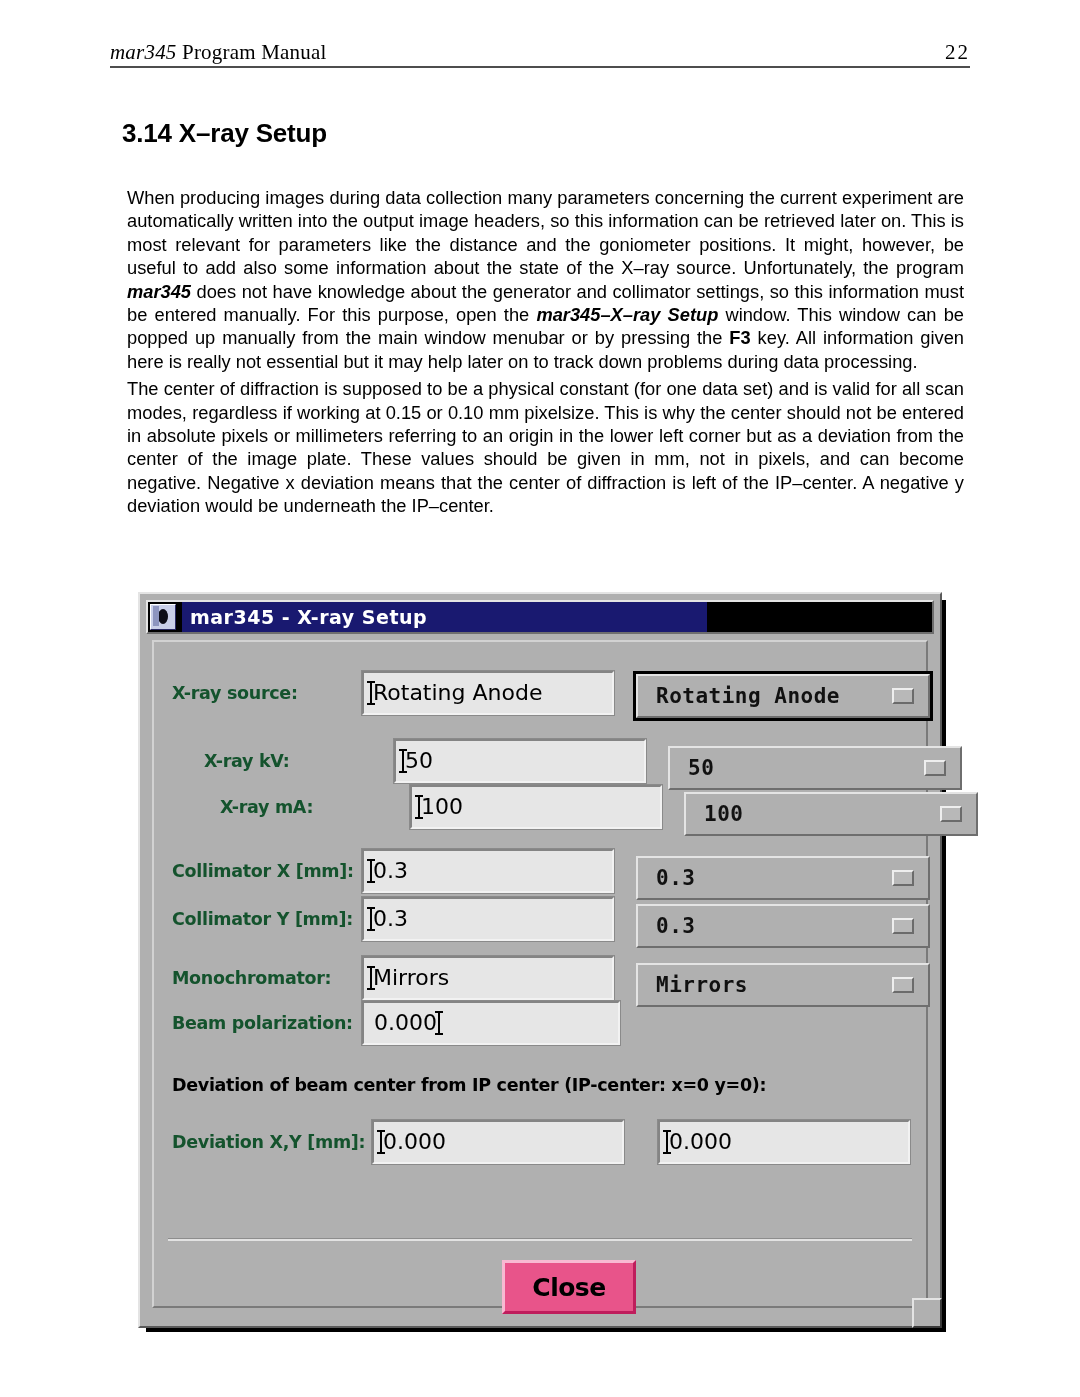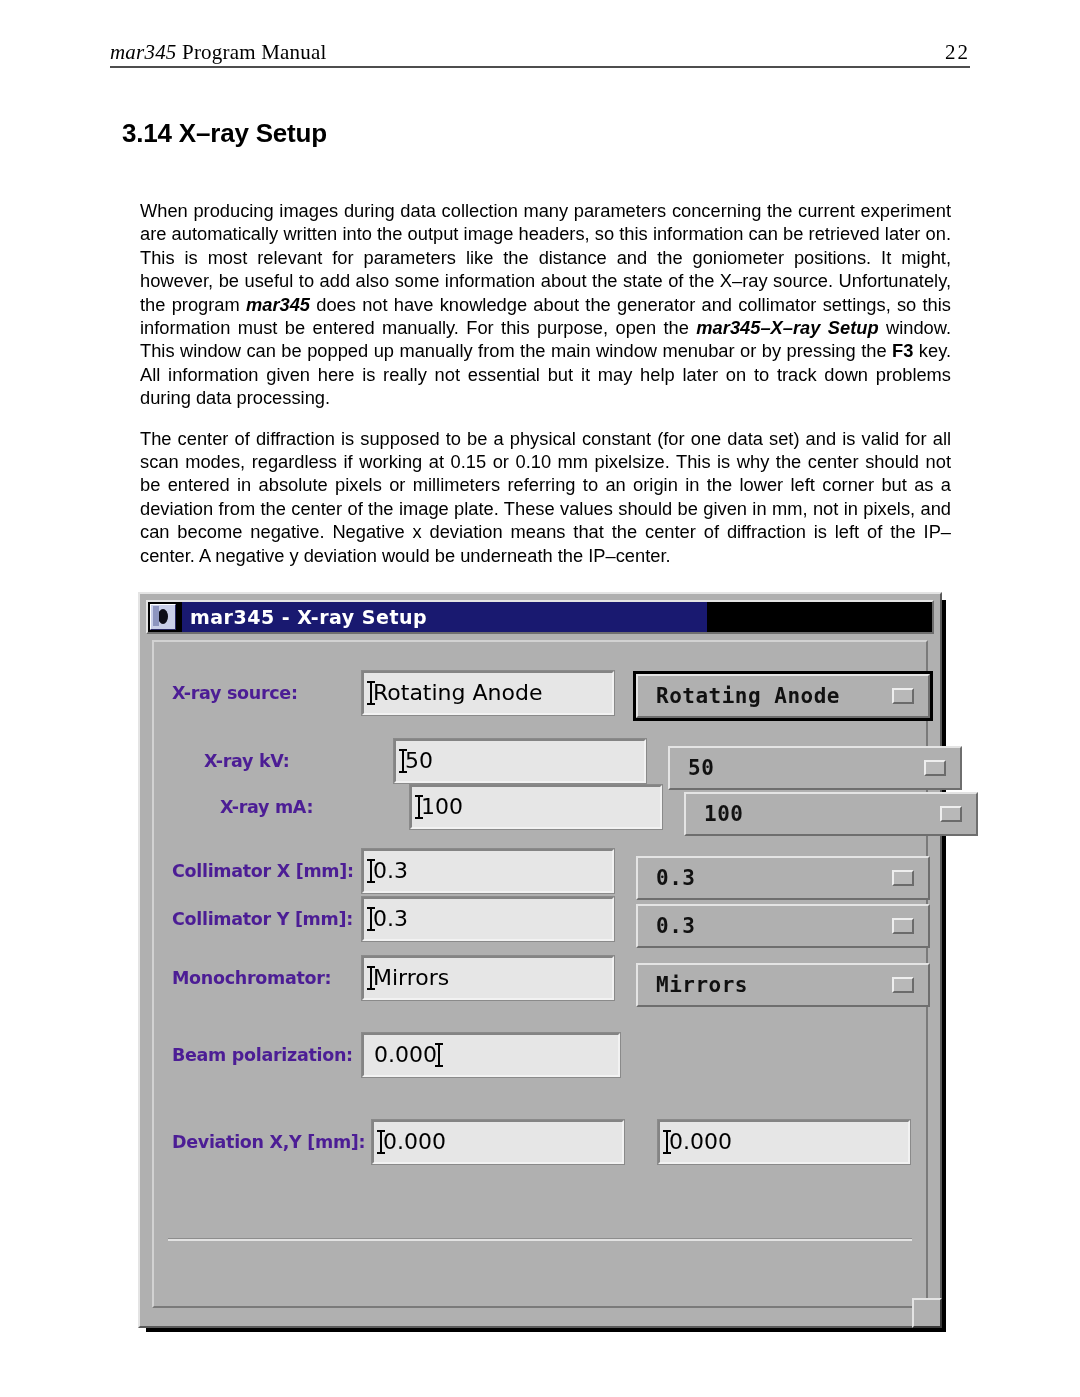--- a/index.html
+++ b/index.html
@@ -73,21 +73,21 @@
     top: 182px;
     width: 845px;
     font-family: "Liberation Sans", sans-serif;
     font-size: 18.3px;
     line-height: 23.4px;
     text-align: justify;
     text-justify: inter-word;
     color: #000;
   }
   .body-copy p {
-    margin: 17px;
+    margin: 4px;
   }
   .body-copy b {
     font-weight: bold;
   }
   .body-copy i.bi {
     font-weight: bold;
     font-style: italic;
   }
 
   
@@ -205,21 +205,21 @@
     width: 100%;
   }
   .lbl {
     position: absolute;
     left: 18px;
     top: 50%;
     transform: translateY(-50%);
     font-family: "DejaVu Sans", sans-serif;
     font-weight: bold;
     font-size: 17.5px;
-    color: #4c1d95;
+    color: #14532d;
     white-space: nowrap;
     letter-spacing: -0.3px;
   }
 
   
   .field {
     position: absolute;
     background: #e6e6e6;
     border-top: 2px solid #848484;
     border-left: 2px solid #848484;
@@ -437,35 +437,37 @@
           <div class="lbl">Monochromator:</div>
           <div class="field" style="left: 208px; top: 3px; width: 252px; height: 44px;">
             <span class="caret"></span>
             <span class="fval">Mirrors</span>
           </div>
           <div class="optmenu" style="left: 482px; top: 10px; width: 294px; height: 44px;">
             <span class="oval">Mirrors</span>
             <span class="oind"></span>
           </div>
         </div>
-        <div class="row" style="top: 388px; padding-left: 26px;">
+        <div class="row" style="top: 356px; padding-left: 26px;">
           <div class="lbl">Beam polarization:</div>
           <div class="field trailing-caret" style="left: 208px; top: 3px; width: 258px; height: 44px;">
             <span class="fval">0.000</span>
             <span class="caret"></span>
           </div>
         </div>
+        <div class="grouplabel" style="top: 433px;">Deviation of beam center from IP center (IP-center: x=0 y=0):</div>
         <div class="row" style="top: 475px;">
           <div class="lbl">Deviation X,Y [mm]:</div>
           <div class="field" style="left: 218px; top: 3px; width: 252px; height: 44px;">
             <span class="caret"></span>
             <span class="fval">0.000</span>
           </div>
           <div class="field" style="left: 504px; top: 3px; width: 252px; height: 44px;">
             <span class="caret"></span>
             <span class="fval">0.000</span>
           </div>
         </div>
         <div class="separator" style="top: 596px;"></div>
+        <div class="close-btn" style="left: 348px; top: 618px; width: 134px; height: 54px;">Close</div>
       </div>
   </div>
   <div class="grip"></div>
 </div>
 
 </body></html>

